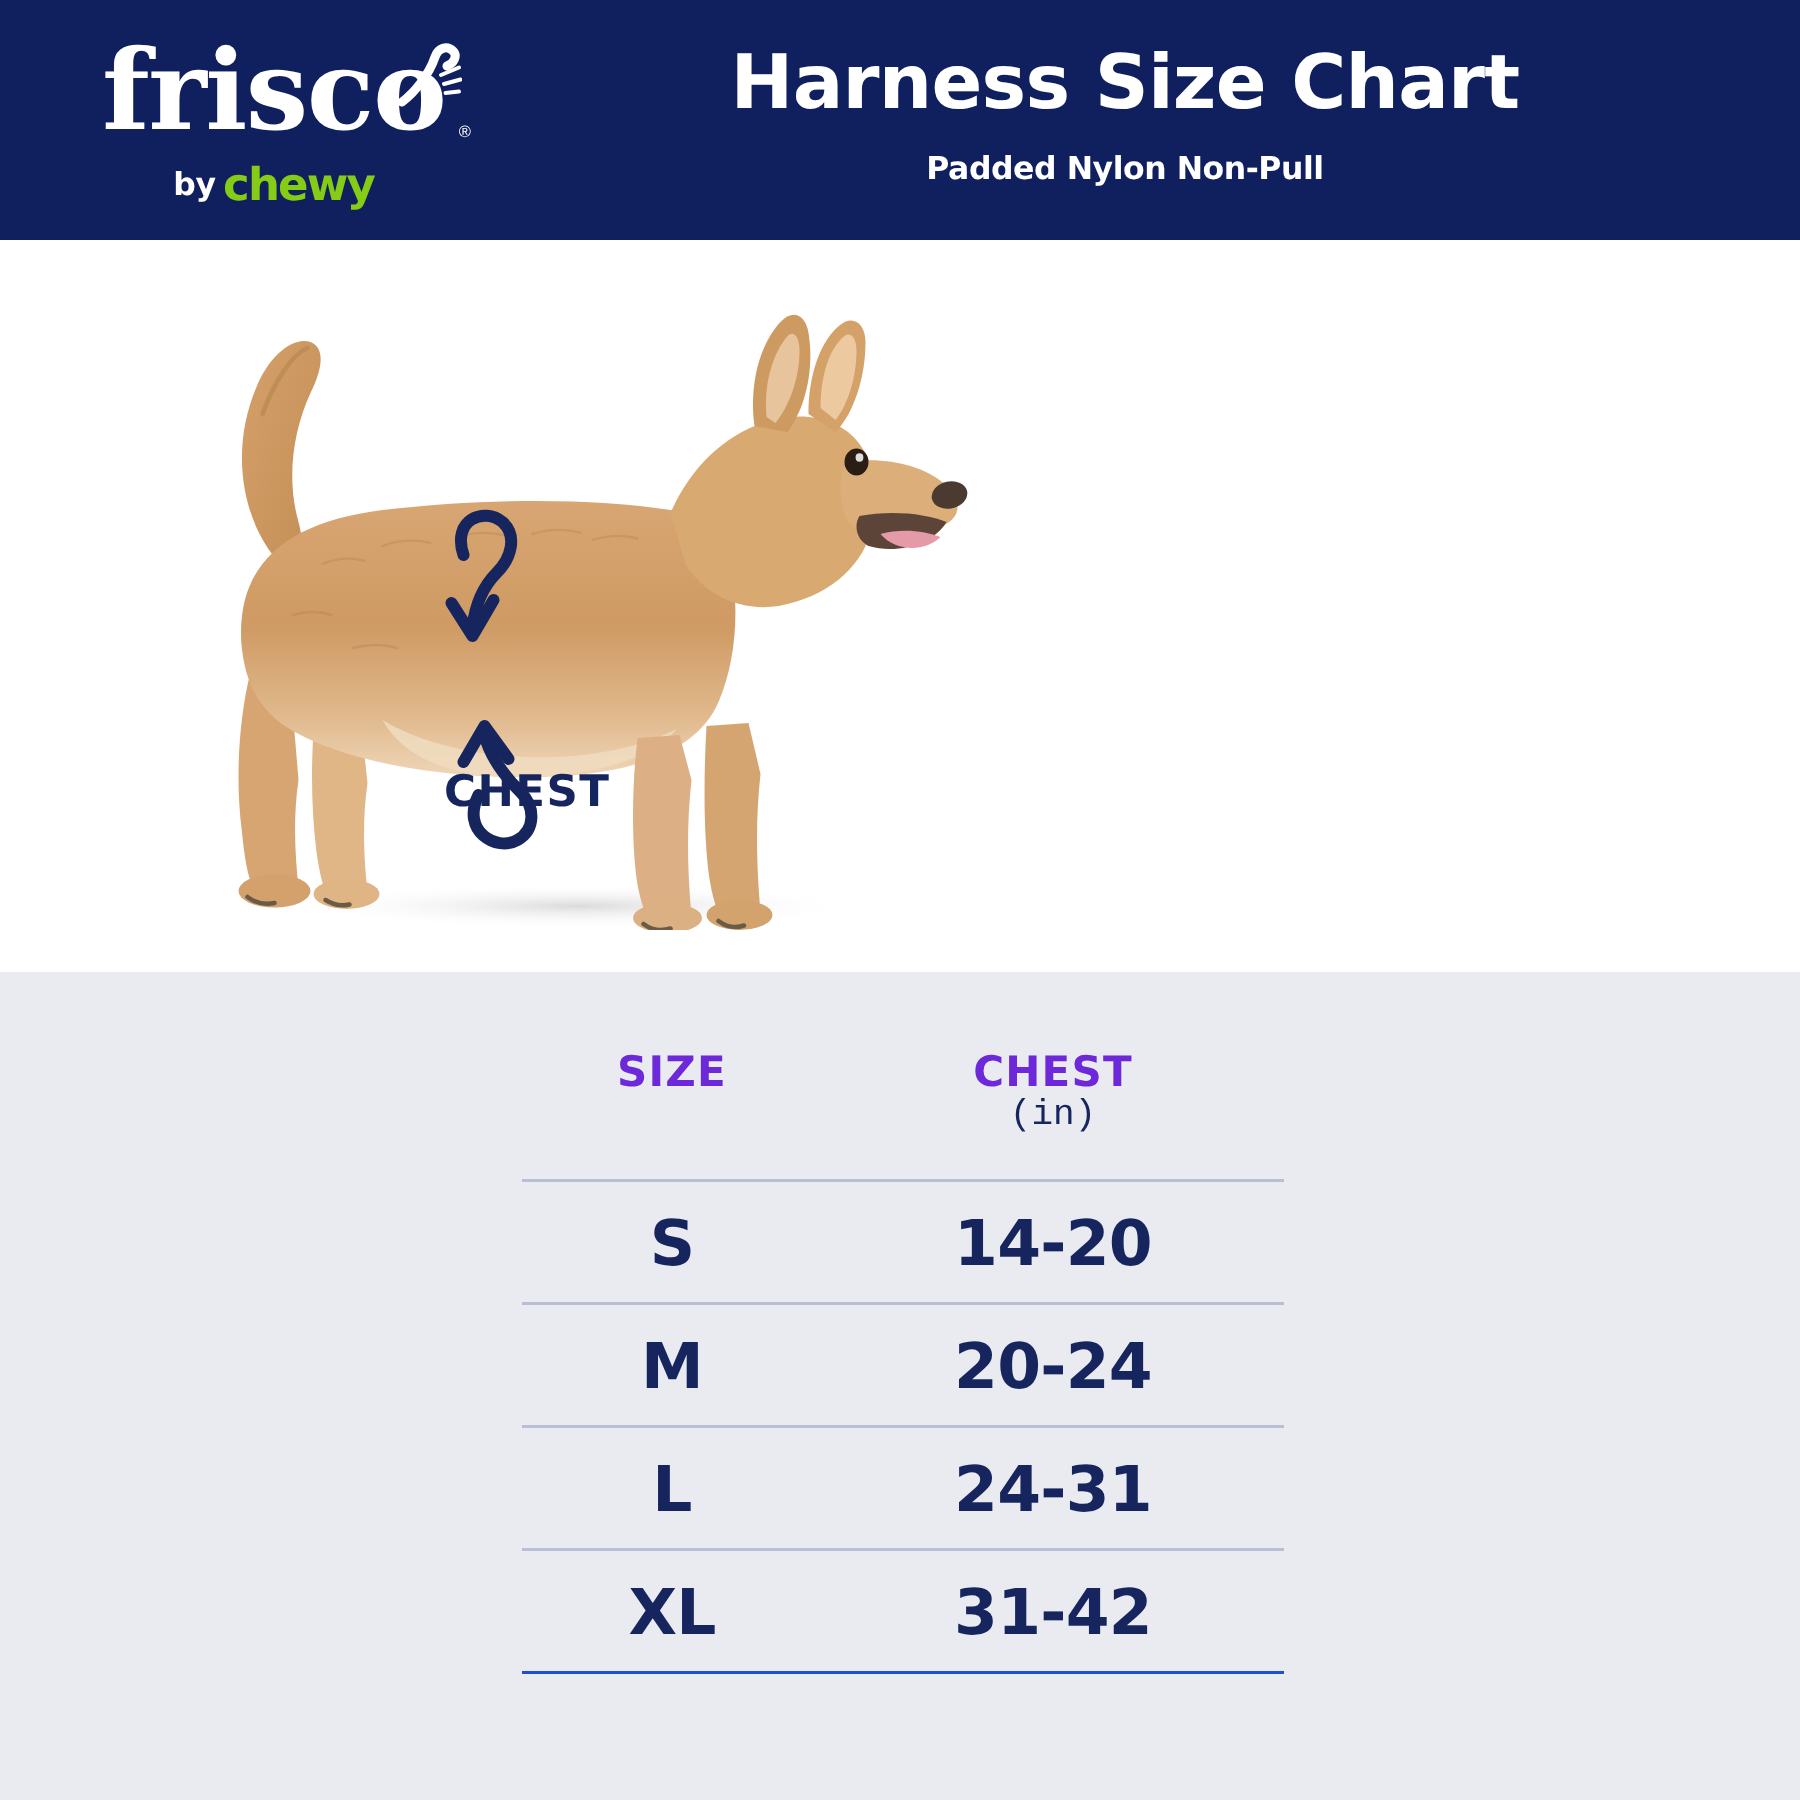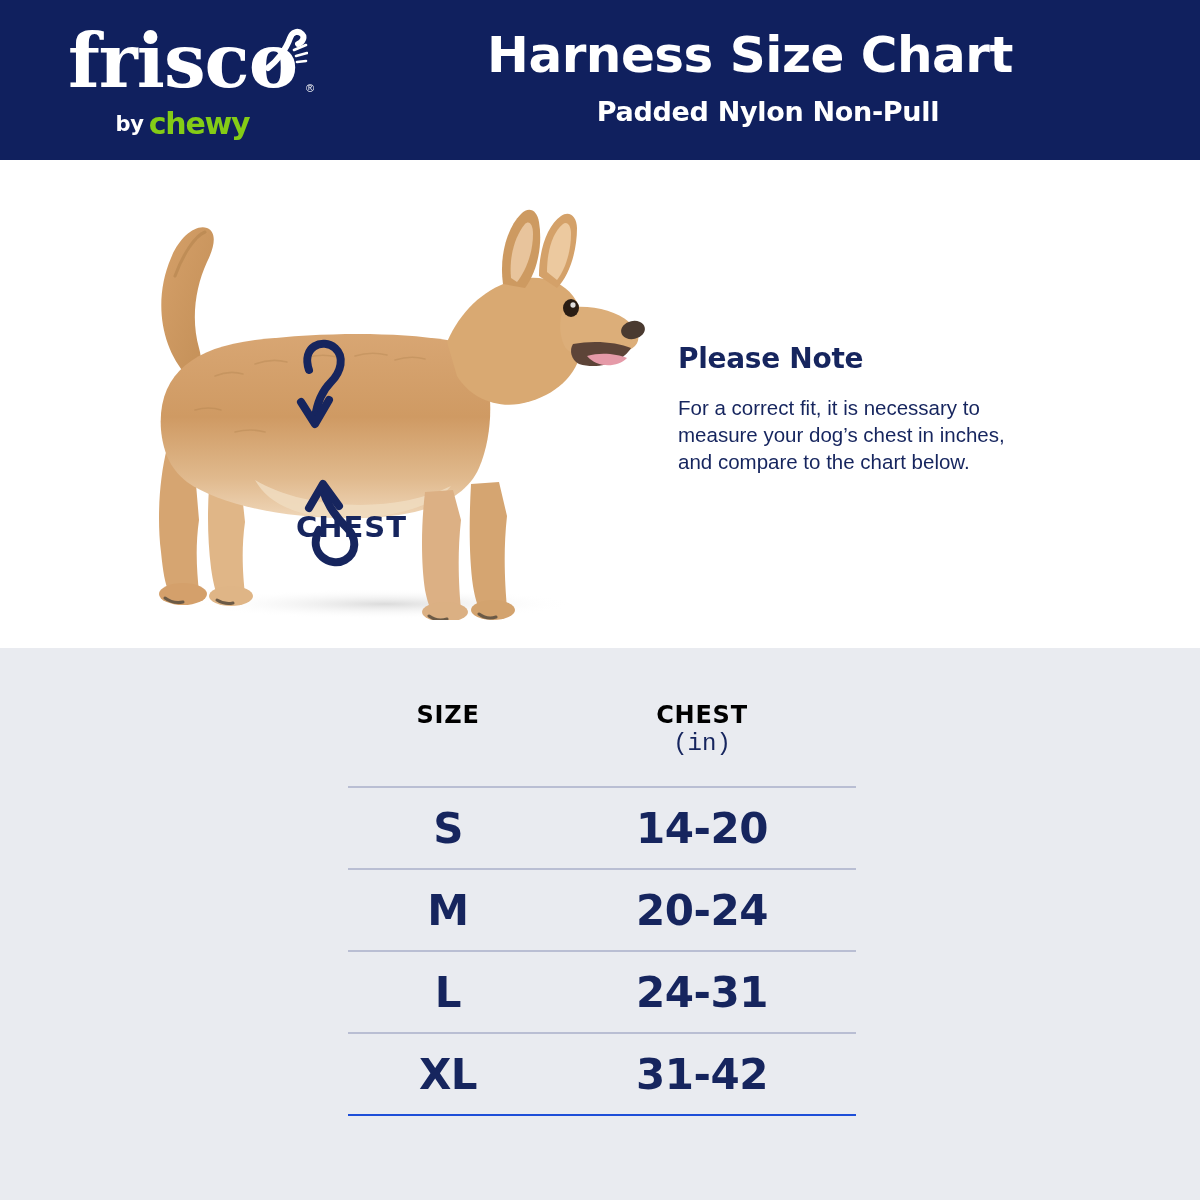--- a/index.html
+++ b/index.html
@@ -97,27 +97,27 @@
     text-align: center;
     font-family: "DejaVu Sans", sans-serif;
     font-weight: bold;
     font-size: 50px;
     line-height: 58px;
     letter-spacing: -0.5px;
     color: #ffffff;
   }
   #header-subtitle {
     position: absolute;
-    left: 348px;
+    left: 330px;
     top: 95px;
     width: 840px;
     text-align: center;
     font-family: "DejaVu Sans", sans-serif;
     font-weight: bold;
-    font-size: 27px;
+    font-size: 21px;
     line-height: 34px;
     letter-spacing: -0.3px;
     color: #ffffff;
   }
 
   
   #illustration-panel {
     position: absolute;
     left: 0;
     top: 160px;
@@ -191,23 +191,23 @@
 
   #size-table th {
     padding: 0 0 28px 0;
     text-align: center;
     vertical-align: top;
   }
   .th-main {
     display: block;
     font-family: "DejaVu Sans", sans-serif;
     font-weight: bold;
-    font-size: 24px;
+    font-size: 28px;
     letter-spacing: 0.8px;
-    color: #000000;
+    color: #6d28d9;
     line-height: 30px;
   }
   .th-unit {
     display: block;
     font-family: Liberation Mono, monospace;
     font-weight: normal;
     font-size: 24px;
     color: #16255e;
     line-height: 28px;
   }
@@ -353,26 +353,20 @@
         <path d="M206 222 L 220 244 L 234 220"></path>
 
         <path d="M224 350 C 212 374, 236 388, 250 380 C 262 373, 262 358, 252 348
                  C 244 340, 232 326, 228 310"></path>
         <path d="M214 328 L 228 304 L 244 326"></path>
       </g>
     </svg>
 
     <div id="chest-label">CHEST</div>
 
-    <div id="note-block">
-      <div id="note-heading">Please Note</div>
-      <div id="note-body">For a correct fit, it is necessary to
-measure your dog’s chest in inches,
-and compare to the chart below.</div>
-    </div>
   </div>
 
   <div id="table-panel">
     <table id="size-table">
       <colgroup>
         <col class="col-size">
         <col class="col-chest">
       </colgroup>
       <thead>
         <tr>

